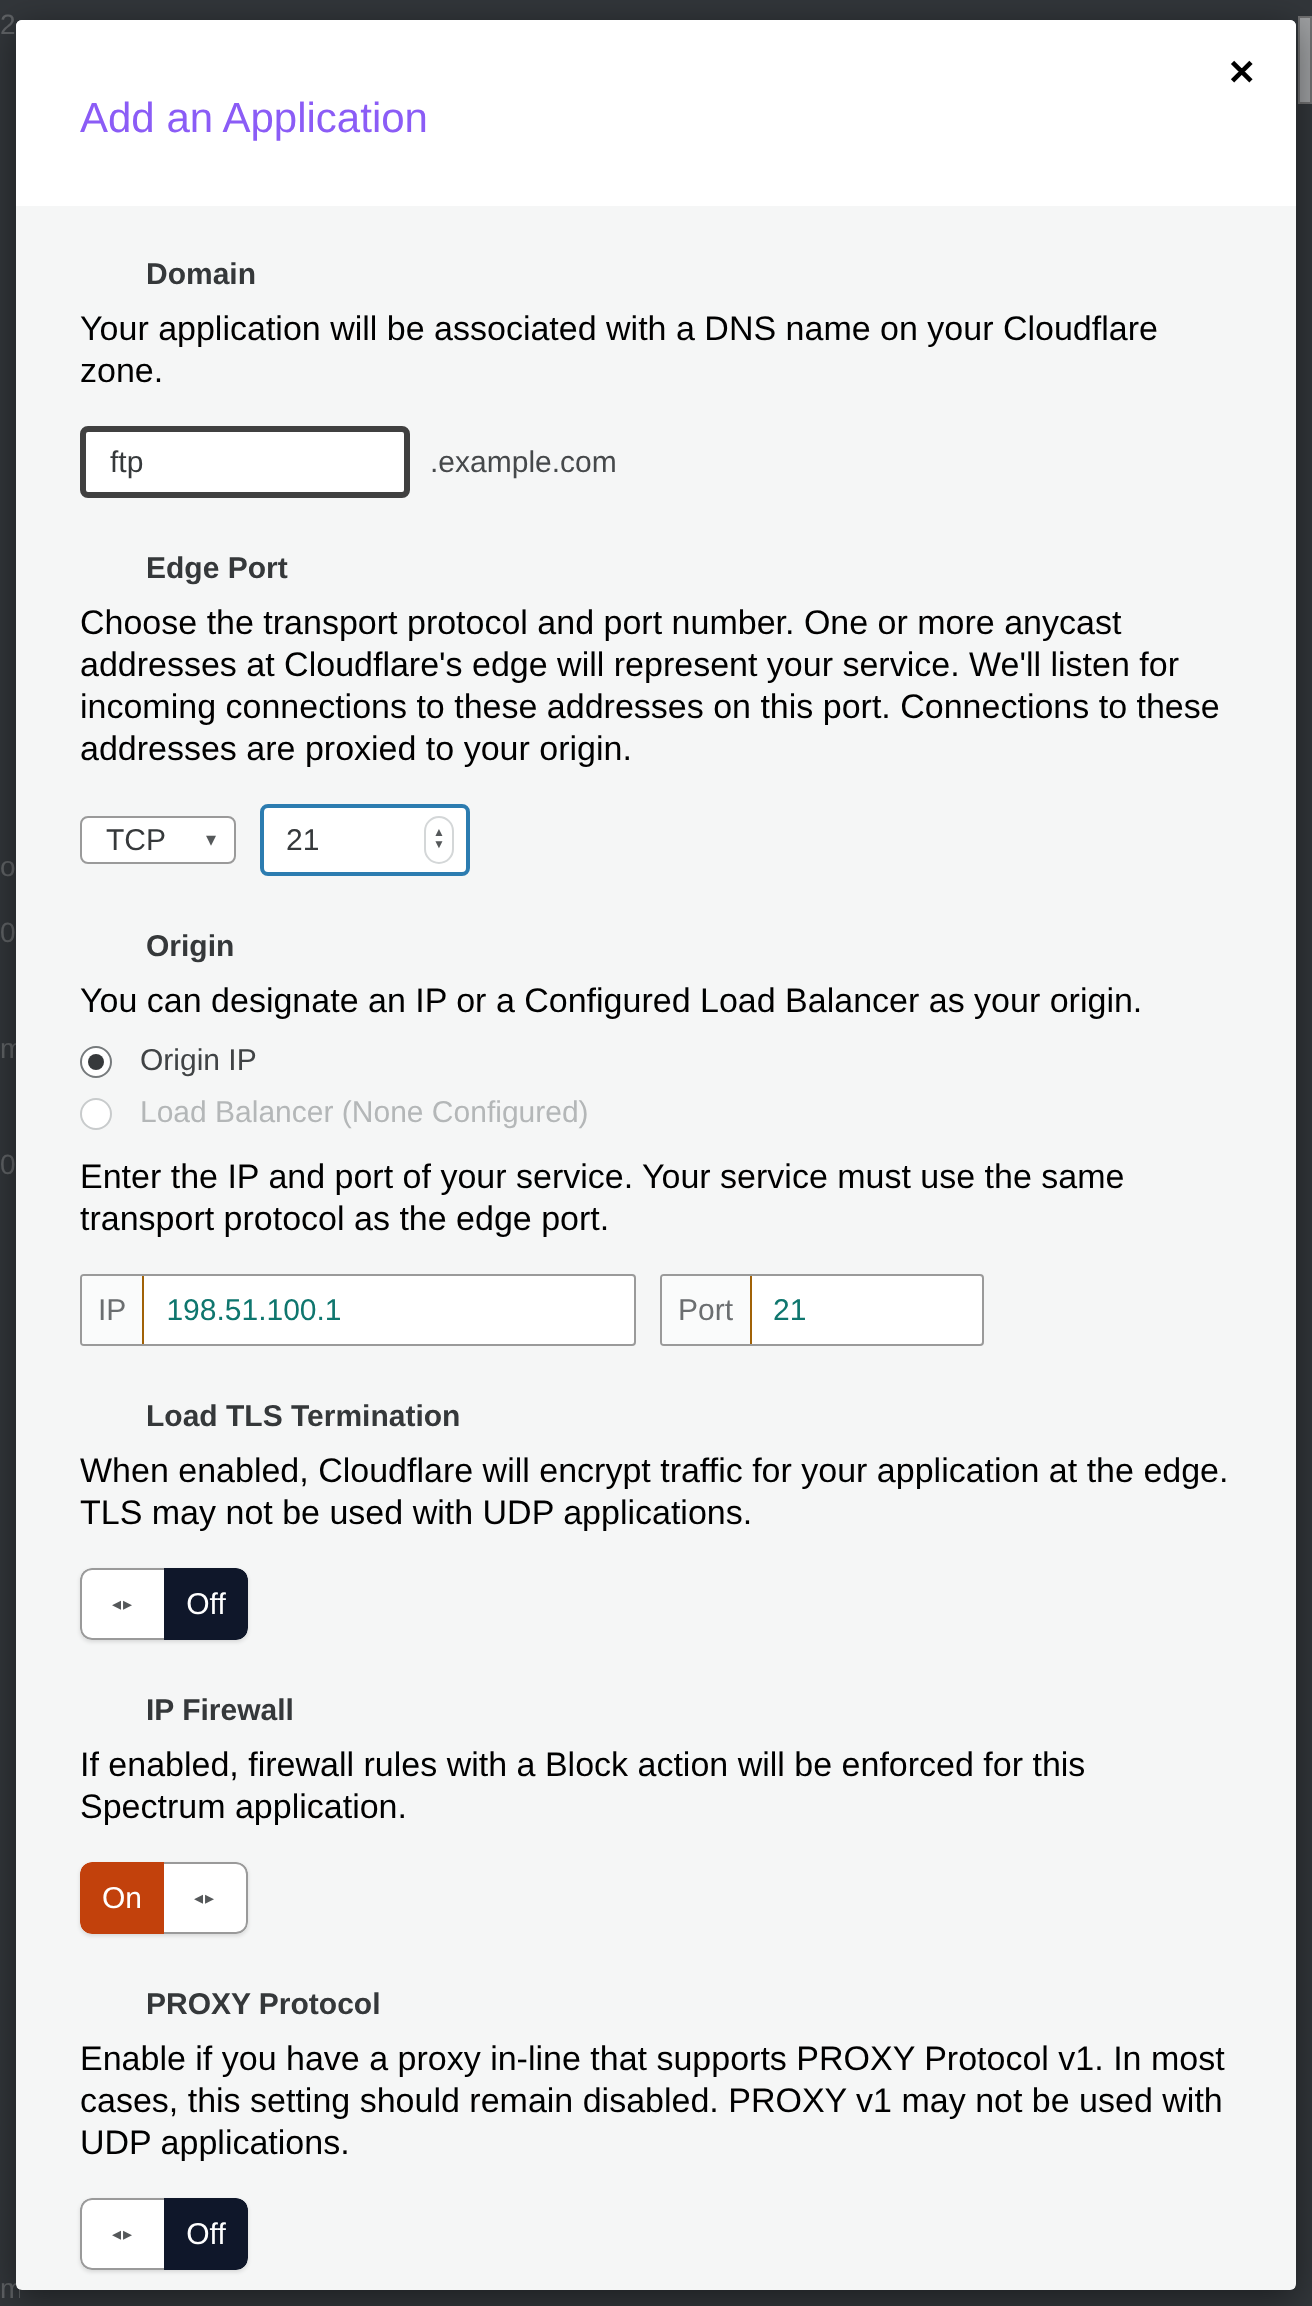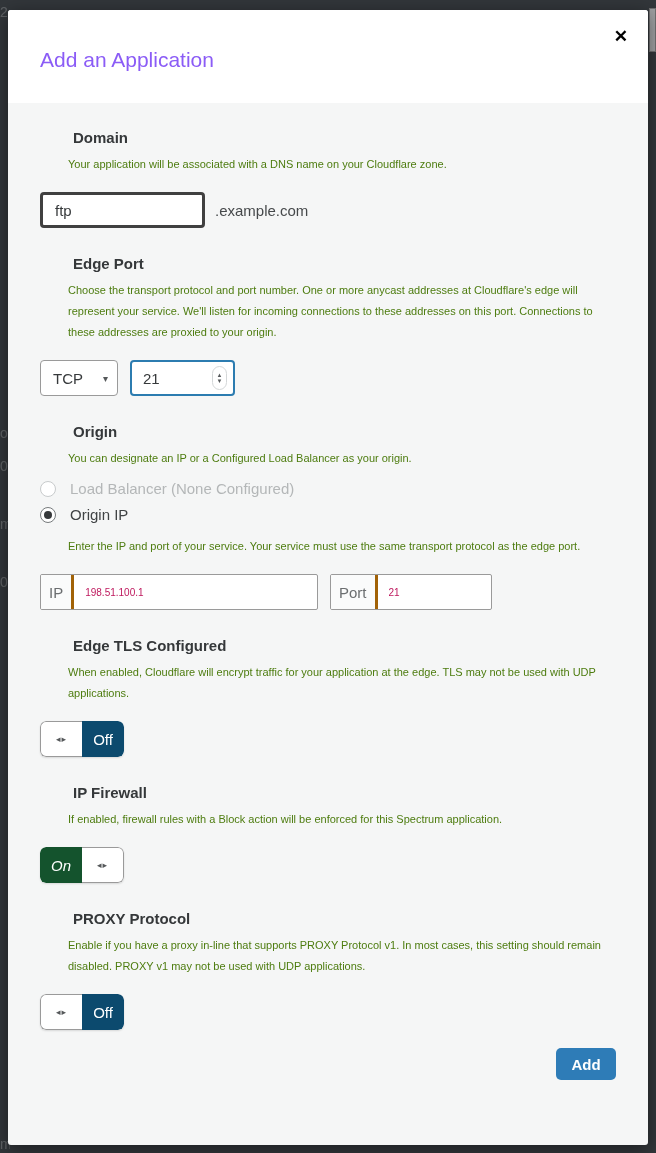--- a/index.html
+++ b/index.html
@@ -35,34 +35,34 @@
   .close-btn {
     position:absolute; top:14px; right:16px;
     font-size:17px; font-weight:700; color:#000;
     background:none; border:none; cursor:pointer; line-height:1;
     padding:4px;
   }
   .modal-body { padding:26px 32px 0; }
 
   .section { margin-bottom:27px; }
   .section-label { font-size:15px; font-weight:700; color:#35383a; margin-bottom:8px;margin-left:33px; }
-  .section-desc { font-size:11px; line-height:21px; color:#4d7c0f; margin-bottom:17px; max-width:576px;margin-left:28px; }
+  .section-desc { font-size:17px; line-height:21px; color:#000000; margin-bottom:17px; max-width:576px; }
 
   .row { display:flex; align-items:center; }
 
   .text-input {
     height:36px; background:#fff; border:3px solid #404040; border-radius:4px;
     font-size:15px; color:#36393b; padding:0 12px;
     font-family:"Liberation Sans", sans-serif;
   }
   .domain-input { width:165px; }
   .input-suffix { margin-left:10px; font-size:15px; color:#46494b; }
 
   .select-box {
-    width:78px; height:36px; background:#fff; border:1px solid #9a9a9a; border-radius:4px;
+    width:78px; height:24px; background:#fff; border:1px solid #9a9a9a; border-radius:4px;
     display:flex; align-items:center; justify-content:space-between;
     padding:0 9px 0 12px; font-size:15px; color:#36393b; cursor:pointer;
     margin-right:12px;
   }
   .select-caret { font-size:10px; color:#55585a; }
 
   .port-input-wrap {
     width:105px; height:36px; background:#fff; border:2px solid #2c7cb0; border-radius:4px;
     display:flex; align-items:center; justify-content:space-between; padding:0 6px 0 11px;
   }
@@ -86,44 +86,44 @@
   .radio.disabled { border-color:#c8cbcc; }
   .radio-label { font-size:15px; color:#404345; }
   .radio-label.disabled { color:#b4b7b8; }
   .radios { margin-bottom:13px; }
 
   .prefix-group {
     display:flex; height:36px; background:#fff; border:1px solid #9a9a9a; border-radius:2px;
     align-items:stretch; overflow:hidden;
   }
   .prefix-label {
-    background:#fafbfb; border-right:3px solid #a16207; color:#6b6e70;
+    background:#fafbfb; border-right:1px solid #a16207; color:#6b6e70;
     font-size:15px; display:flex; align-items:center; padding:0 8px;
   }
-  .prefix-value { font-size:10px; color:#be185d; display:flex; align-items:center; padding:0 11px; }
+  .prefix-value { font-size:15px; color:#0f766e; display:flex; align-items:center; padding:0 11px; }
   .ip-group { width:278px; margin-right:12px; }
   .port-group { width:162px; }
 
   .toggle {
     display:inline-flex; height:36px; border-radius:6px; overflow:hidden; cursor:pointer;
     box-shadow:0 1px 2px rgba(0,0,0,0.12);
   }
   .toggle-handle {
     width:42px; background:#fff; border:1px solid #9a9a9a;
     display:flex; align-items:center; justify-content:center;
     color:#55585a; font-size:9px; letter-spacing:1px;
   }
   .toggle.off .toggle-handle { border-radius:6px 0 0 6px; border-right:none; }
   .toggle.on  .toggle-handle { border-radius:0 6px 6px 0; border-left:none; }
   .toggle-state {
     width:42px; display:flex; align-items:center; justify-content:center;
     color:#fff; font-size:15px;
   }
-  .toggle-state.off { background:#0c4a6e; border-radius:0 6px 6px 0; }
-  .toggle-state.on  { background:#14532d; border-radius:6px 0 0 6px;font-style:italic; }
+  .toggle-state.off { background:#0f172a; border-radius:0 6px 6px 0; }
+  .toggle-state.on  { background:#c2410c; border-radius:6px 0 0 6px; }
 
   .modal-footer { display:flex; justify-content:flex-end; padding:6px 32px 30px; }
   .add-btn {
     background:#2e7cb7; color:#fff; font-size:15px; font-weight:700;
     border:none; border-radius:5px; width:60px; height:32px; cursor:pointer;
     font-family:"Liberation Sans", sans-serif;
   }
 </style>
 </head>
 <body>
@@ -170,43 +170,43 @@
           </span>
         </div>
       </div>
     </div>
 
     <div class="section">
       <div class="section-label">Origin</div>
       <div class="section-desc" style="margin-bottom:11px">You can designate an IP or a Configured Load Balancer as your origin.</div>
       <div class="radios">
         <label class="radio-row">
+          <span class="radio selected"></span>
+          <span class="radio-label">Origin IP</span>
+        </label>
+        <label class="radio-row">
           <span class="radio disabled"></span>
           <span class="radio-label disabled">Load Balancer (None Configured)</span>
-        </label>
-        <label class="radio-row">
-          <span class="radio selected"></span>
-          <span class="radio-label">Origin IP</span>
         </label>
       </div>
       <div class="section-desc">Enter the IP and port of your service. Your service must use the same transport protocol as the edge port.</div>
       <div class="row">
         <div class="prefix-group ip-group">
           <span class="prefix-label">IP</span>
           <span class="prefix-value">198.51.100.1</span>
         </div>
         <div class="prefix-group port-group">
           <span class="prefix-label">Port</span>
           <span class="prefix-value">21</span>
         </div>
       </div>
     </div>
 
     <div class="section">
-      <div class="section-label">Edge TLS Configured</div>
+      <div class="section-label">Load TLS Termination</div>
       <div class="section-desc">When enabled, Cloudflare will encrypt traffic for your application at the edge. TLS may not be used with UDP applications.</div>
       <div class="toggle off">
         <span class="toggle-handle">◂▸</span>
         <span class="toggle-state off">Off</span>
       </div>
     </div>
 
     <div class="section">
       <div class="section-label">IP Firewall</div>
       <div class="section-desc">If enabled, firewall rules with a Block action will be enforced for this Spectrum application.</div>

